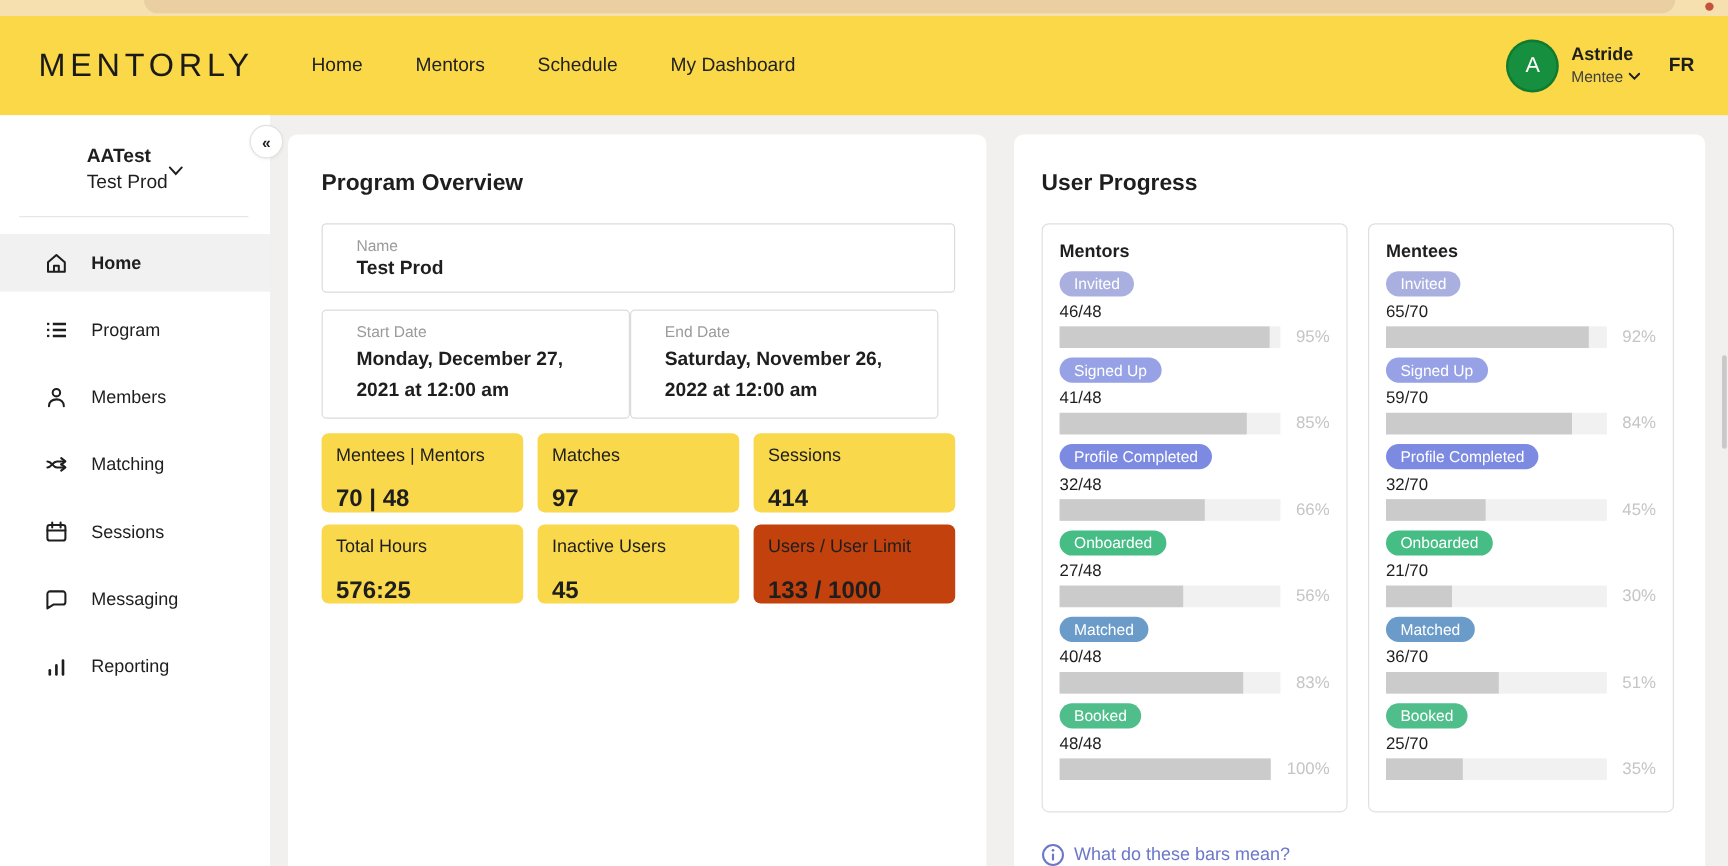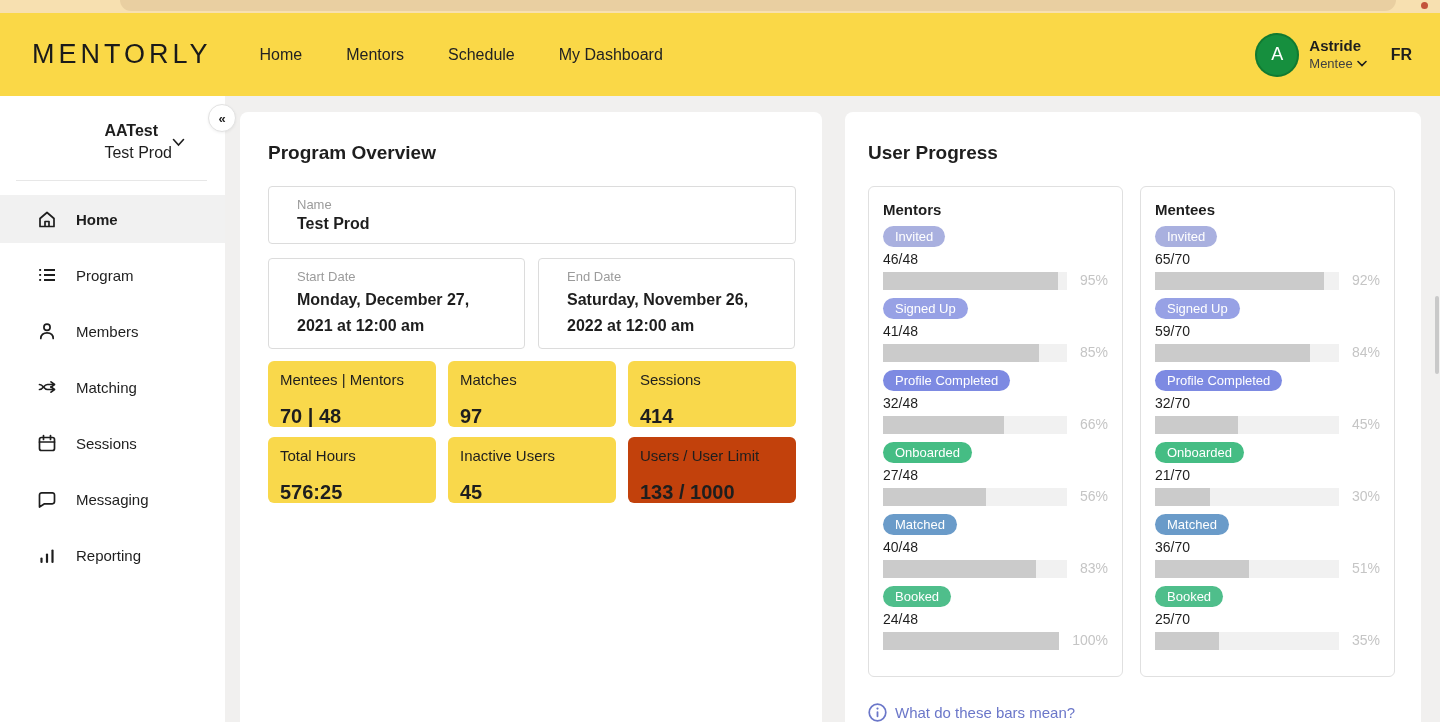--- a/index.html
+++ b/index.html
@@ -25,21 +25,21 @@
     box-shadow: inset 0 0 0 2px rgba(0,60,10,.25); cursor:pointer; }
   .user-meta { display:flex; flex-direction:column; line-height:1.25; }
   .user-name { font-size:15px; font-weight:700; }
   .user-role { font-size:13px; color:#404040; display:flex; align-items:center; gap:4px; cursor:pointer; }
   .lang { font-size:16px; font-weight:700; margin-left:14px; cursor:pointer; }
 
   
   .app { display:flex; height:626px; position:relative; }
 
   aside.sidebar { width:225px; background:#fff; position:relative; flex:none; }
-  .switcher { display:flex; align-items:center; justify-content:flex-end;
+  .switcher { display:flex; align-items:center; justify-content:center;
     padding:26px 40px 18px 40px; cursor:pointer; }
   .switcher .org { font-size:16px; font-weight:700; margin-bottom:4px; }
   .switcher .prog { font-size:16px; color:#1E1E1E; }
   .sidebar-divider { border:none; border-top:1px solid #E7E7E7; margin:0 18px 14px 16px; }
   .side-item { display:flex; align-items:center; gap:18px; height:48px; padding-left:36px;
     margin-bottom:8px; font-size:15px; color:#1E1E1E; cursor:pointer; }
   .side-item.active { background:#F1F1F1; font-weight:700; }
   .side-item svg { flex:none; }
   .collapse-btn { position:absolute; top:8px; left:208px; width:28px; height:28px;
     border-radius:50%; background:#fff; border:1px solid #E2E2E2; color:#1E1E1E;
@@ -49,21 +49,21 @@
   main { flex:1; display:flex; align-items:flex-start; }
   .card { background:#fff; border-radius:8px; margin-top:16px; height:640px; }
   .overview-card { width:582px; margin-left:15px; padding:30px 26px 0 28px; }
   .progress-card { width:576px; margin-left:23px; padding:30px 24px 0 23px; }
   .section-title { font-size:19px; font-weight:800; margin-bottom:22px; }
 
   .field-box { border:1px solid #DCDCDC; border-radius:4px; padding:10px 28px; }
   .field-label { font-size:13px; color:#9B9B9B; margin-bottom:3px; }
   .field-value { font-size:16px; font-weight:700; }
   .name-box { min-height:58px; }
-  .dates-row { display:flex; gap:13px; margin-top:14px; }
+  .dates-row { display:flex; margin-top:14px; }
   .date-box { width:257px; min-height:90px; }
   .date-box .field-value { line-height:1.6; }
 
   .stats-grid { display:grid; grid-template-columns:repeat(3,168px); gap:10px 12px; margin-top:12px; }
   .stat-card { background:#F9D84B; border-radius:6px; height:66px; padding:10px 12px; }
   .stat-label { font-size:15px; color:#1E1E1E; }
   .stat-value { font-size:20px; font-weight:800; margin-top:17px; }
 
   .groups-row { display:flex; gap:17px; }
   .group-card { width:255px; min-height:487px; border:1px solid #E0E0E0; border-radius:6px;
@@ -263,21 +263,21 @@
                   <div class="bar-fill" style="width: 56%; background: rgb(203, 203, 203);"></div>
                 </div>
                 <span class="bar-pct">56%</span>
               </div></div>
             <div class="stage-row"><span class="stage-badge" style="background: rgb(106, 155, 201);">Matched</span><div class="stage-count">40/48</div><div class="bar-row">
                 <div class="bar" style="background: rgb(241, 241, 241);">
                   <div class="bar-fill" style="width: 83%; background: rgb(203, 203, 203);"></div>
                 </div>
                 <span class="bar-pct">83%</span>
               </div></div>
-            <div class="stage-row"><span class="stage-badge" style="background: rgb(79, 190, 139);">Booked</span><div class="stage-count">24/48</div><div class="bar-row">
+            <div class="stage-row"><span class="stage-badge" style="background: rgb(79, 190, 139);">Booked</span><div class="stage-count">48/48</div><div class="bar-row">
                 <div class="bar" style="background: rgb(241, 241, 241);">
                   <div class="bar-fill" style="width: 100%; background: rgb(203, 203, 203);"></div>
                 </div>
                 <span class="bar-pct">100%</span>
               </div></div>
           </div>
           <div class="group-card">
             <div class="group-title">Mentees</div>
             <div class="stage-row"><span class="stage-badge" style="background: rgb(169, 176, 223);">Invited</span><div class="stage-count">65/70</div><div class="bar-row">
                 <div class="bar" style="background: rgb(241, 241, 241);">

